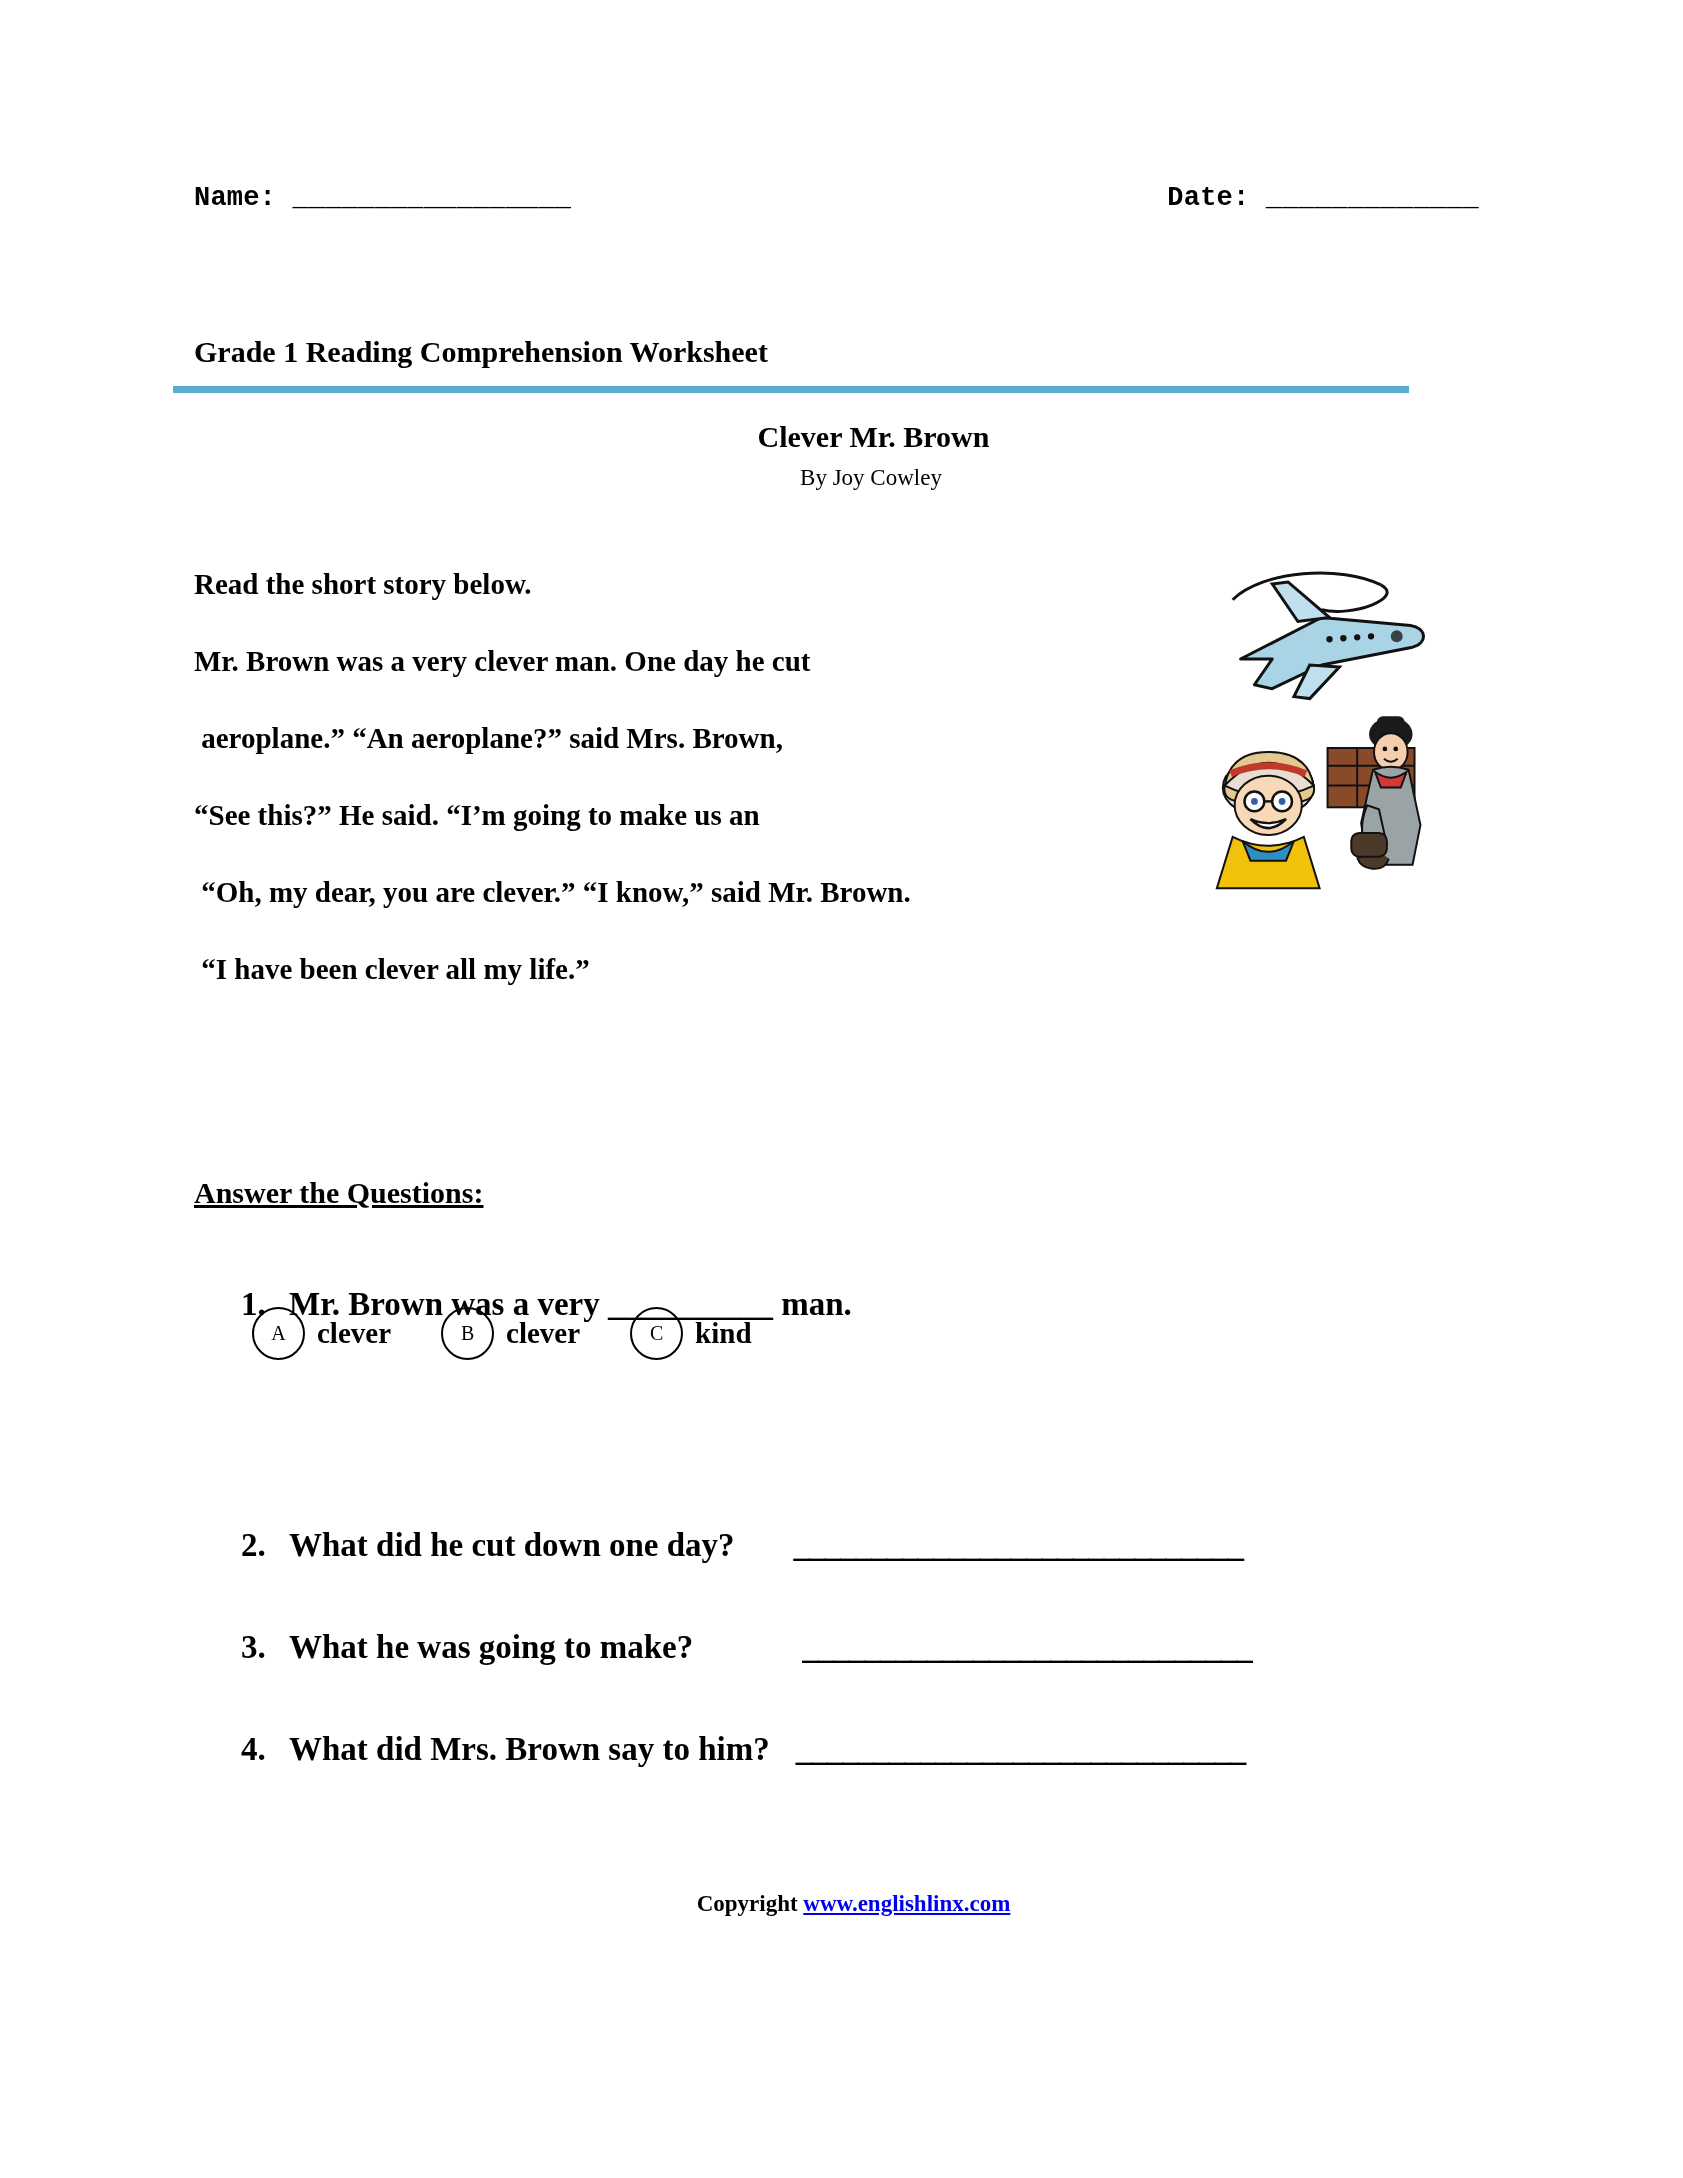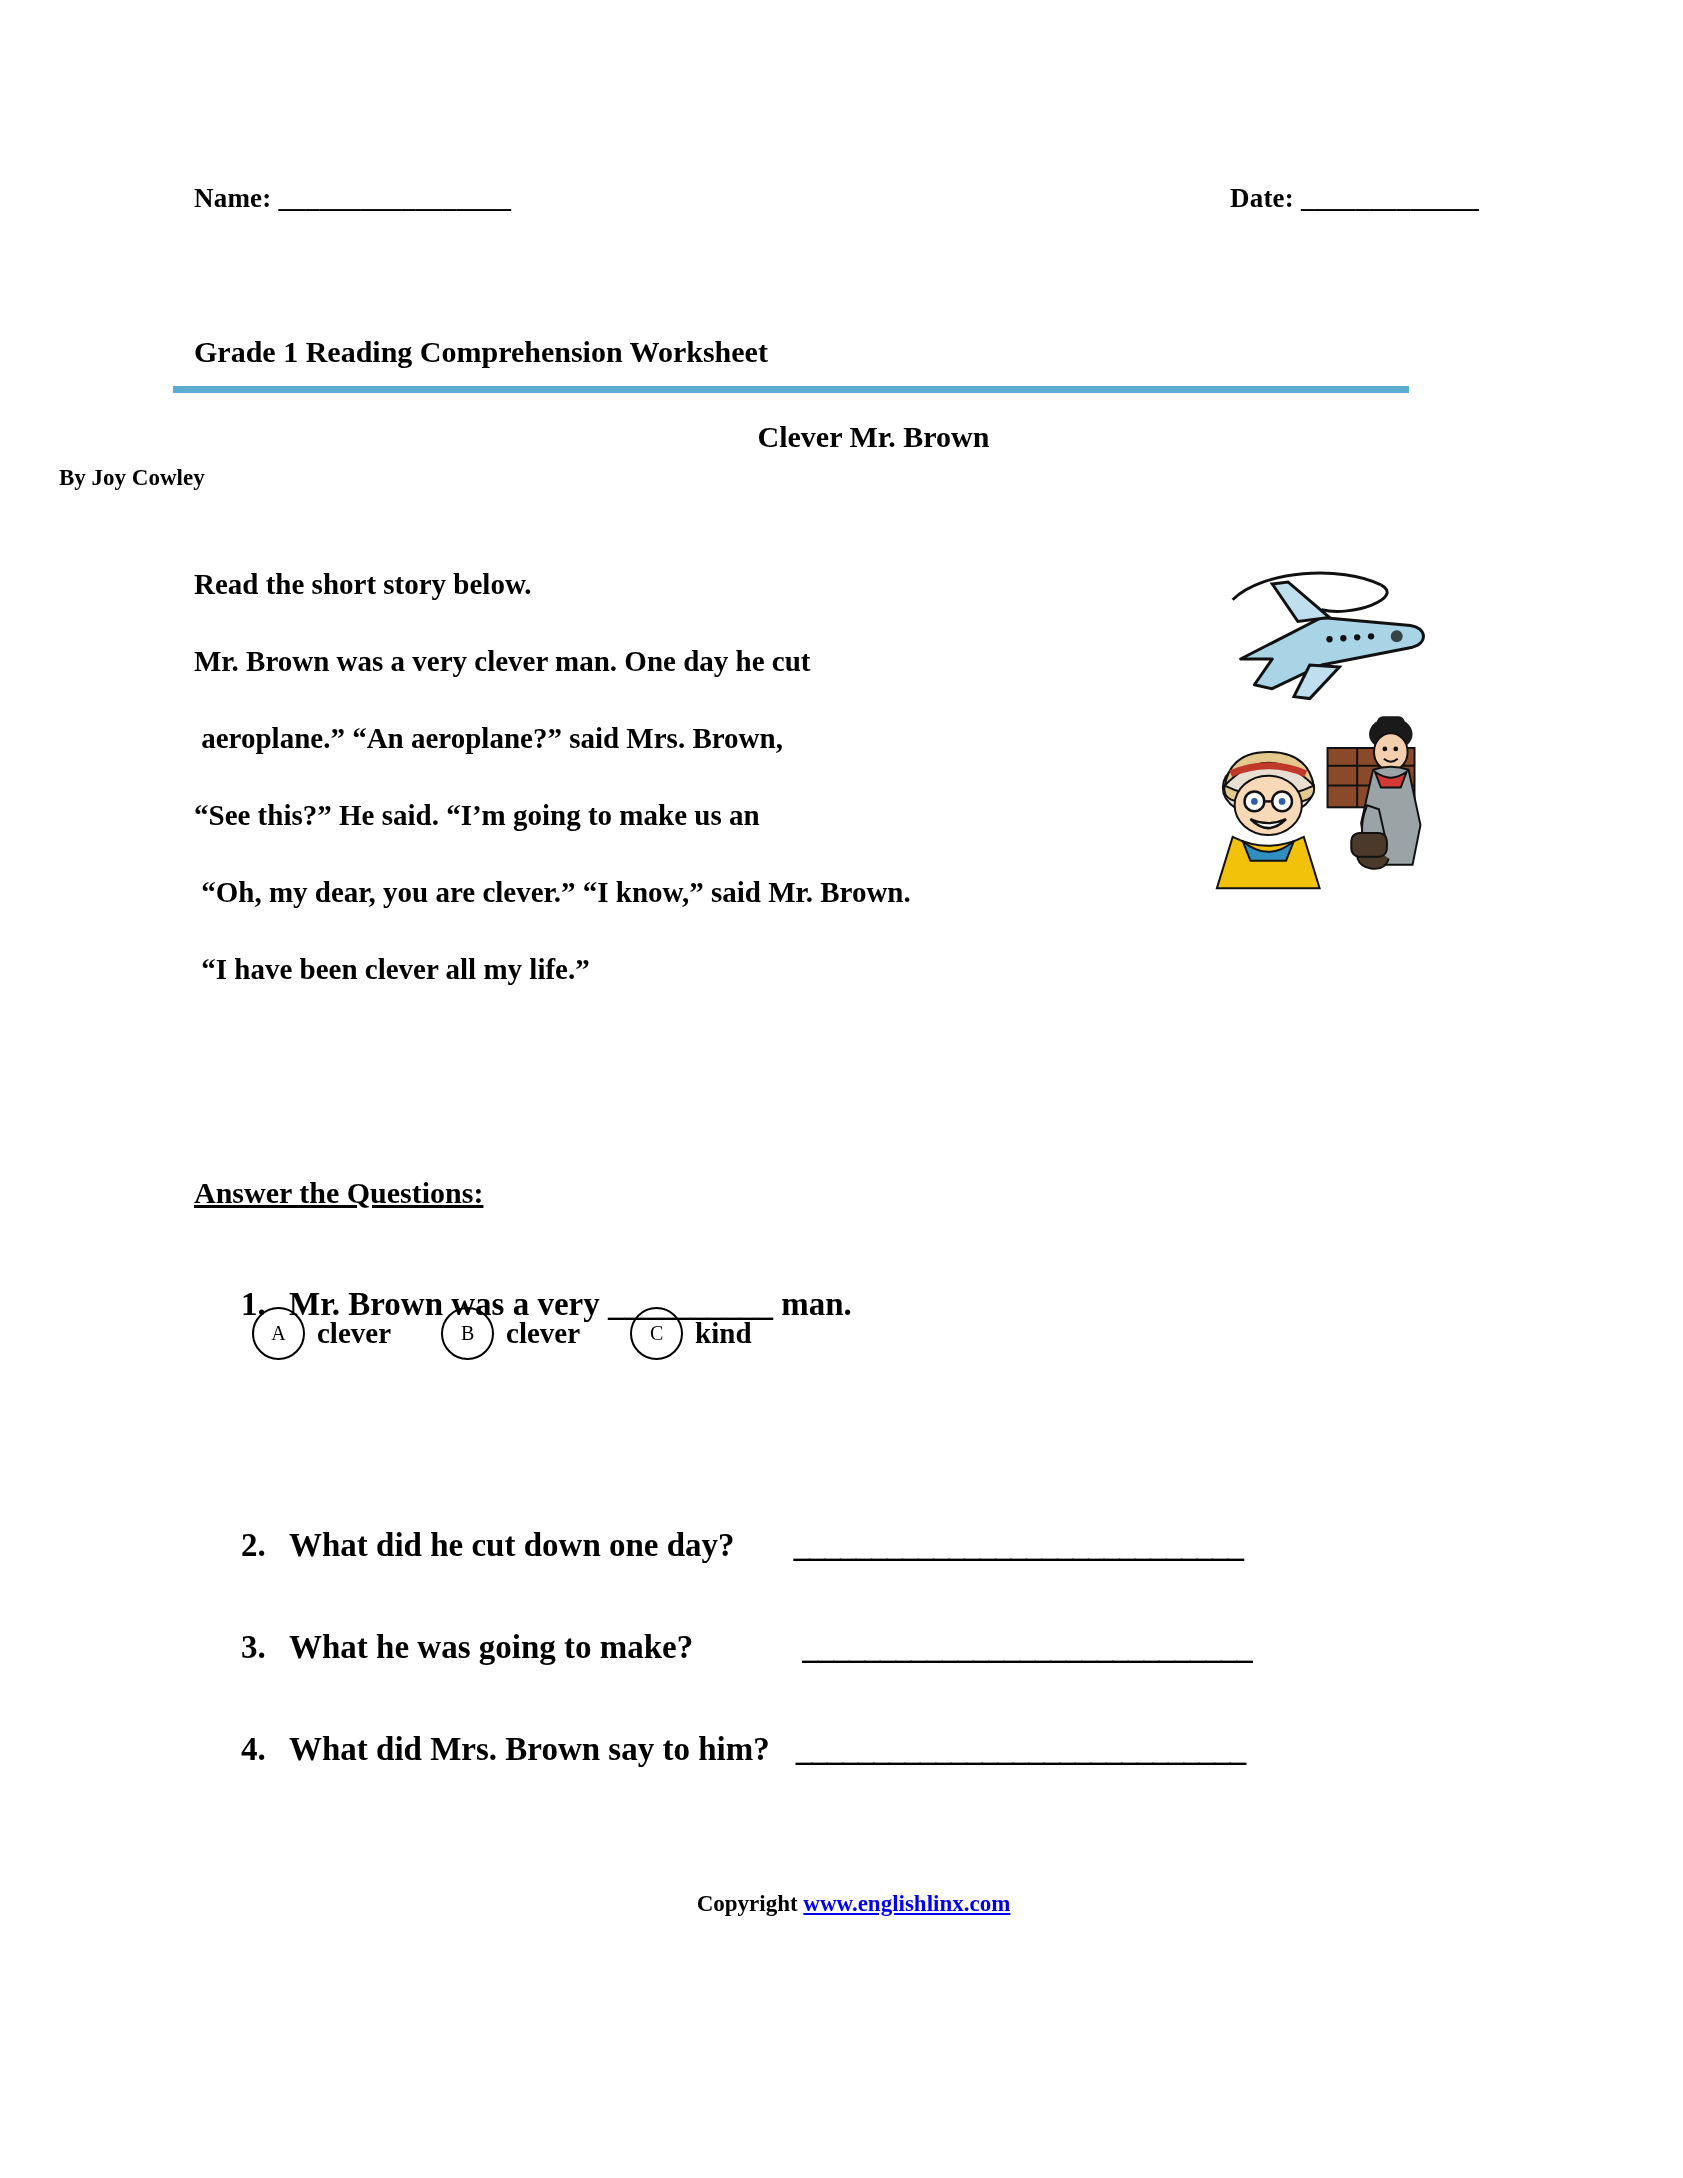--- a/index.html
+++ b/index.html
@@ -23,20 +23,21 @@
 
   
   .header-row {
     position: absolute;
     top: 183px;
     left: 194px;
     right: 194px;
     display: flex;
     justify-content: space-between;
     align-items: baseline;
+    font-family: Liberation Mono, monospace;
   }
   .hdr-field {
     font-weight: bold;
     font-size: 27px;
     letter-spacing: 0.2px;
     white-space: pre;
   }
   .date-field { margin-right: 10px; }
 
   
@@ -66,21 +67,22 @@
     font-weight: bold;
     font-size: 30px;
     padding-left: 64px;
     box-sizing: border-box;
   }
   .story-author {
     position: absolute;
     top: 465px;
     left: 0;
     width: 1683px;
-    font-weight: bold;
+    text-align: center;
+    font-weight: normal;
     font-size: 23px;
     padding-left: 59px;
     box-sizing: border-box;
   }
 
   
   .story-block {
     position: absolute;
     top: 546px;
     left: 194px;

